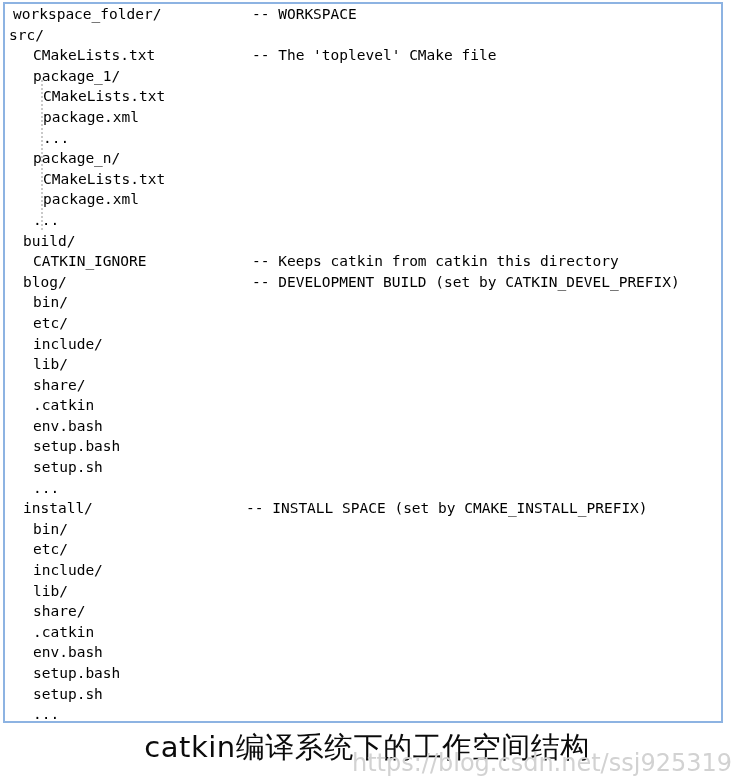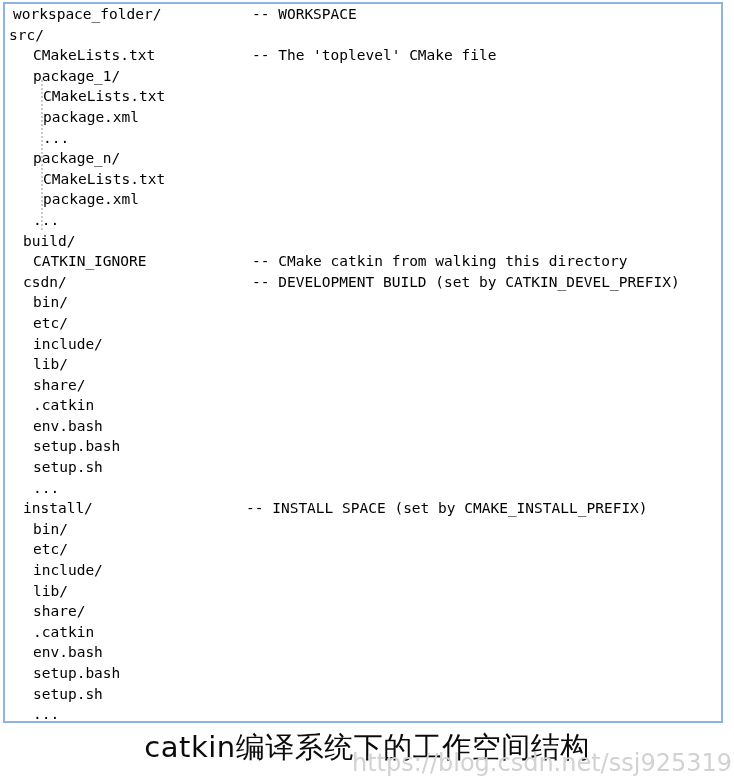--- a/index.html
+++ b/index.html
@@ -114,22 +114,22 @@
       <div class="code-line"><span class="code-path" style="left: 28px;">CMakeLists.txt</span><span class="code-comment" style="left: 247px;">-- The 'toplevel' CMake file</span></div>
       <div class="code-line"><span class="code-path" style="left: 28px;">package_1/</span></div>
       <div class="code-line"><span class="code-path" style="left: 38px;">CMakeLists.txt</span></div>
       <div class="code-line"><span class="code-path" style="left: 38px;">package.xml</span></div>
       <div class="code-line"><span class="code-path" style="left: 38px;">...</span></div>
       <div class="code-line"><span class="code-path" style="left: 28px;">package_n/</span></div>
       <div class="code-line"><span class="code-path" style="left: 38px;">CMakeLists.txt</span></div>
       <div class="code-line"><span class="code-path" style="left: 38px;">package.xml</span></div>
       <div class="code-line"><span class="code-path" style="left: 28px;">...</span></div>
       <div class="code-line"><span class="code-path" style="left: 18px;">build/</span></div>
-      <div class="code-line"><span class="code-path" style="left: 28px;">CATKIN_IGNORE</span><span class="code-comment" style="left: 247px;">-- CMake catkin from walking this directory</span></div>
-      <div class="code-line"><span class="code-path" style="left: 18px;">csdn/</span><span class="code-comment" style="left: 247px;">-- DEVELOPMENT BUILD (set by CATKIN_DEVEL_PREFIX)</span></div>
+      <div class="code-line"><span class="code-path" style="left: 28px;">CATKIN_IGNORE</span><span class="code-comment" style="left: 247px;">-- Keeps catkin from catkin this directory</span></div>
+      <div class="code-line"><span class="code-path" style="left: 18px;">blog/</span><span class="code-comment" style="left: 247px;">-- DEVELOPMENT BUILD (set by CATKIN_DEVEL_PREFIX)</span></div>
       <div class="code-line"><span class="code-path" style="left: 28px;">bin/</span></div>
       <div class="code-line"><span class="code-path" style="left: 28px;">etc/</span></div>
       <div class="code-line"><span class="code-path" style="left: 28px;">include/</span></div>
       <div class="code-line"><span class="code-path" style="left: 28px;">lib/</span></div>
       <div class="code-line"><span class="code-path" style="left: 28px;">share/</span></div>
       <div class="code-line"><span class="code-path" style="left: 28px;">.catkin</span></div>
       <div class="code-line"><span class="code-path" style="left: 28px;">env.bash</span></div>
       <div class="code-line"><span class="code-path" style="left: 28px;">setup.bash</span></div>
       <div class="code-line"><span class="code-path" style="left: 28px;">setup.sh</span></div>
       <div class="code-line"><span class="code-path" style="left: 28px;">...</span></div>

